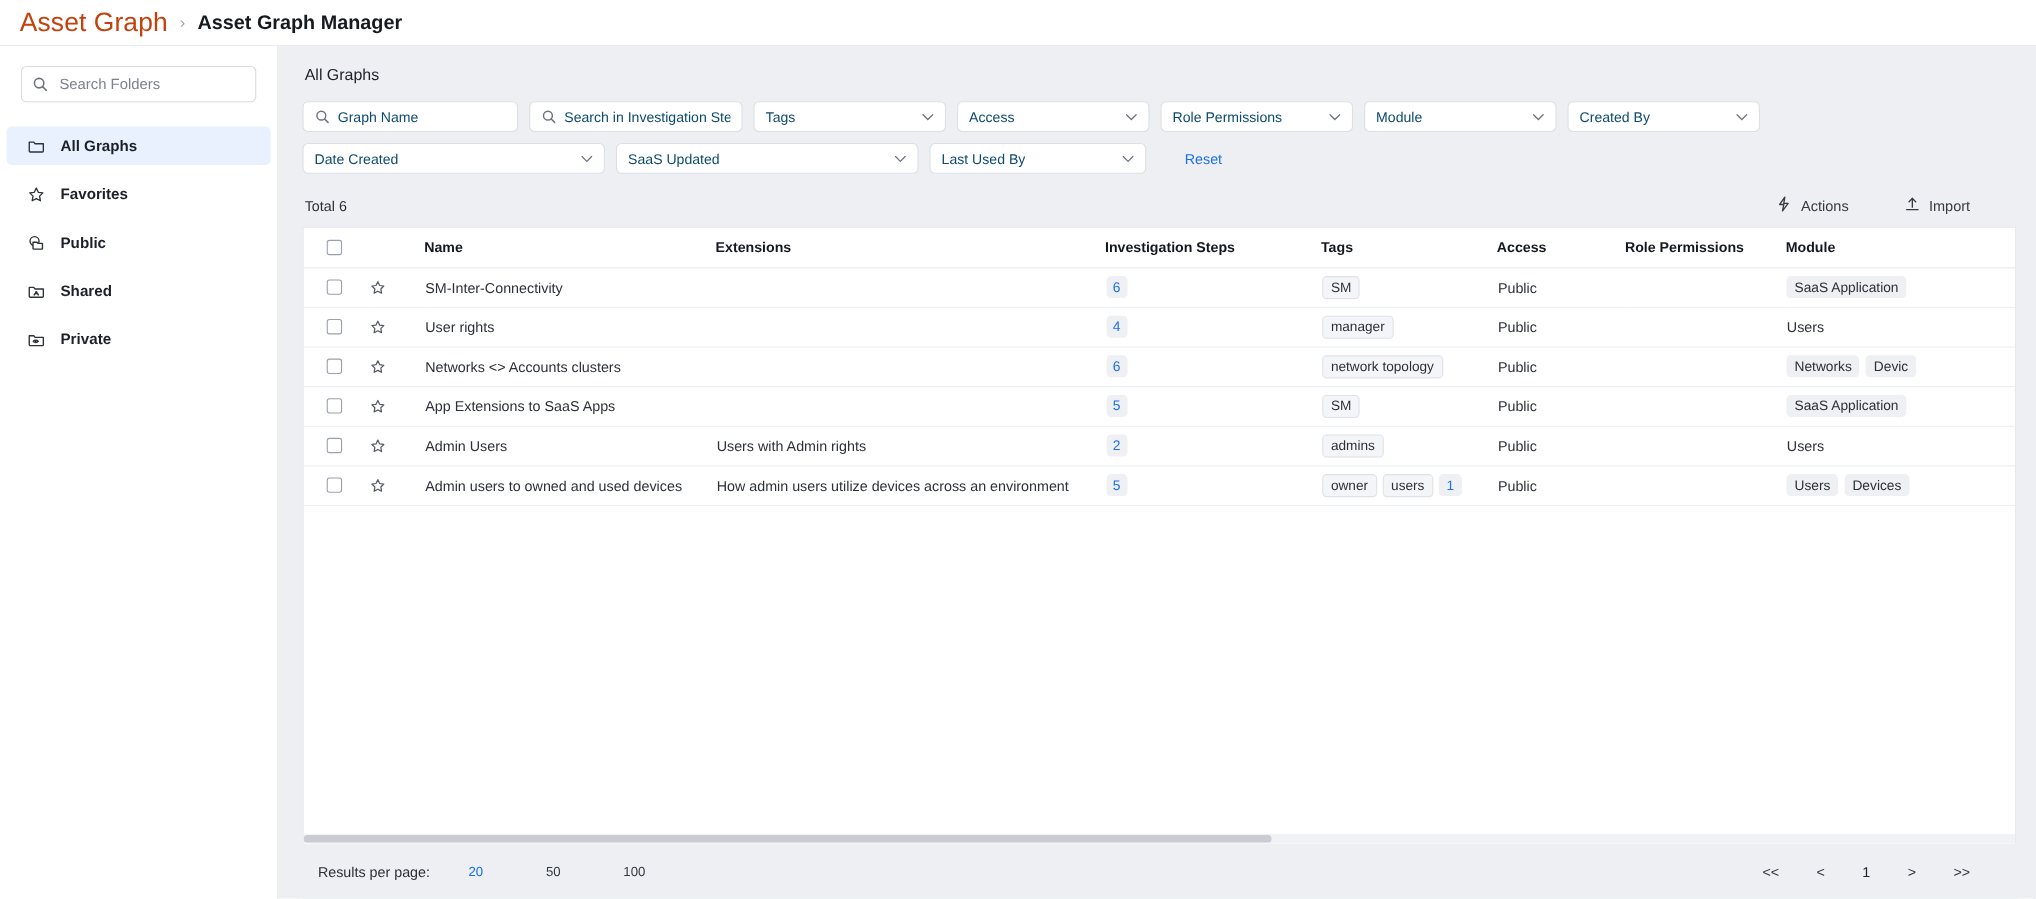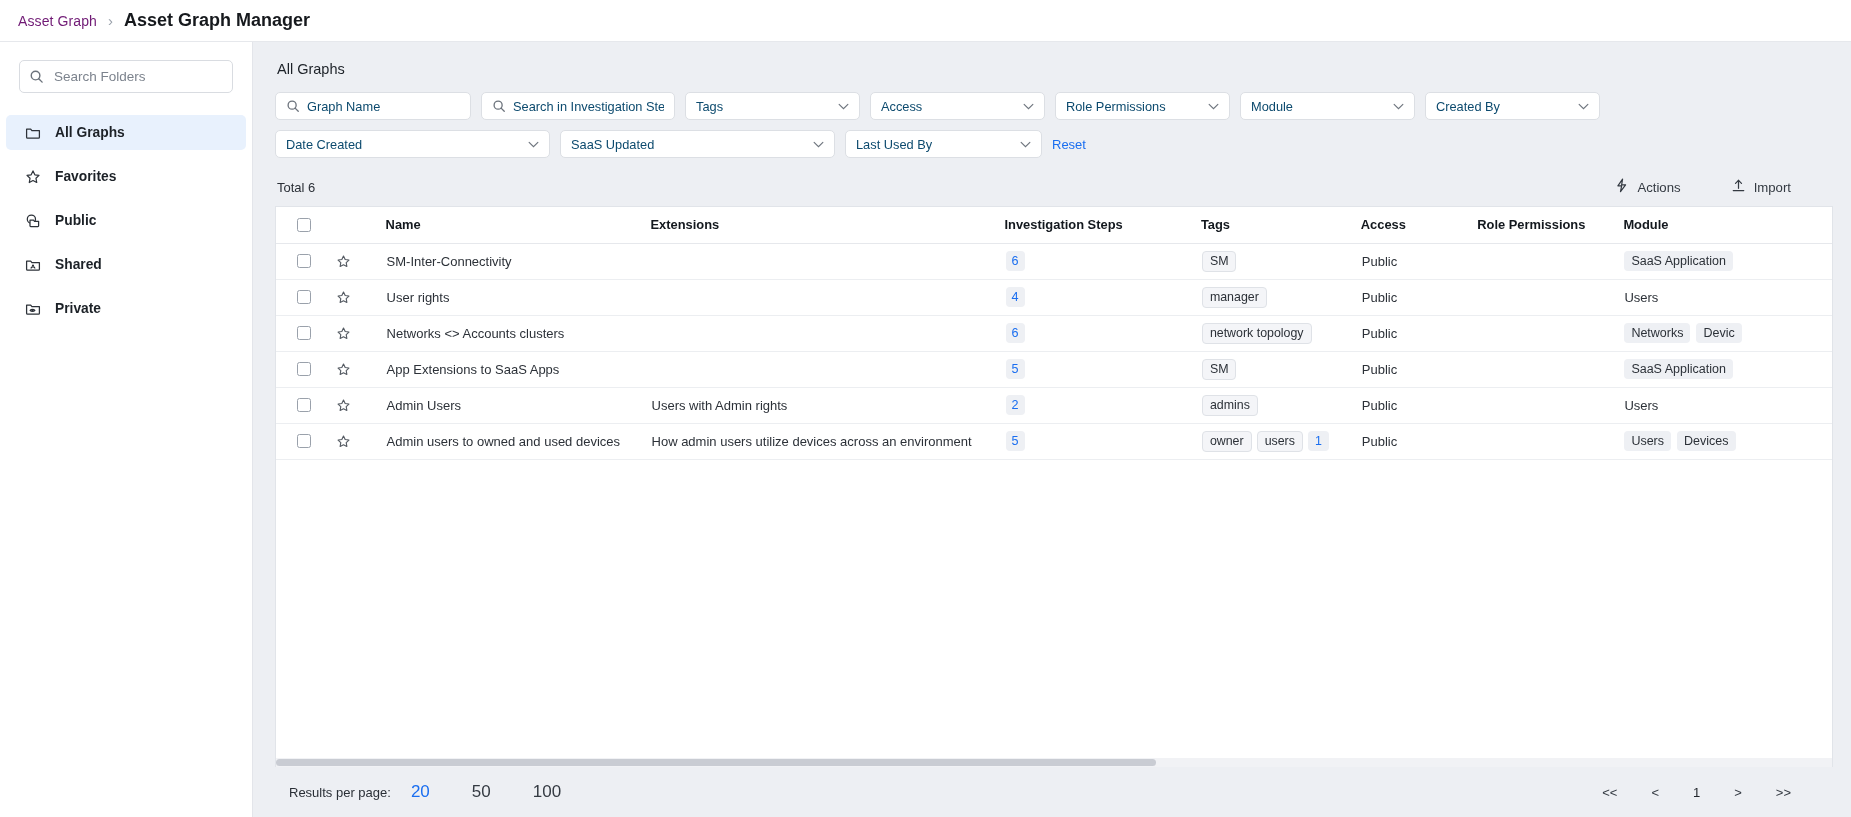--- a/index.html
+++ b/index.html
@@ -14,21 +14,21 @@
   .app { width: 1851px; height: 817px; display: flex; flex-direction: column; background:#fff; }
 
   
   .breadcrumb-bar {
     height: 42px; flex: 0 0 42px;
     display: flex; align-items: center;
     padding-left: 18px;
     background: #ffffff;
     border-bottom: 1px solid #e6e8ec;
   }
-  .crumb { font-size: 14px; color: #701a75; letter-spacing: .1px; }
+  .crumb { font-size: 24px; color: #c2410c; letter-spacing: .1px; }
   .crumb-sep { font-size: 15px; color: #9aa1ab; margin: 0 11px; }
   .crumb-current { font-size: 18px; color: #16191d; font-weight: 700; }
 
   
   .body { flex: 1 1 auto; display: flex; min-height: 0; }
 
   
   .sidebar {
     width: 253px; flex: 0 0 253px;
     background: #ffffff;
@@ -94,20 +94,21 @@
   .f-access { width: 175px; }
   .f-role { width: 175px; }
   .f-module { width: 175px; }
   .f-created-by { width: 175px; }
   .f-date-created { width: 275px; }
   .f-last-updated { width: 275px; }
   .f-last-used-by { width: 197px; }
   .reset-link {
     font-size: 13px; color: #1a6ef0; cursor: pointer;
     display: flex; align-items: center; height: 28px;
+    margin-left: 25px;
   }
 
   
   .total-row {
     display: flex; align-items: center;
     margin: 16px 0 6px 2px;
     height: 26px;
   }
   .total-txt { font-size: 13px; color: #2a2f36; }
   .total-actions { margin-left: auto; display: flex; align-items: center; gap: 50px; padding-right: 42px; }
@@ -216,21 +217,21 @@
   }
 
   
   .footer {
     flex: 0 0 50px;
     background: #edeff3;
     display: flex; align-items: center;
     padding: 0 42px 0 14px;
   }
   .rpp-label { font-size: 13px; color: #2a2f36; margin-right: 20px; }
-  .rpp-opt { font-size: 17px; color: #343a42; margin-right: 42px; cursor: pointer; }
+  .rpp-opt { font-size: 12px; color: #343a42; margin-right: 42px; cursor: pointer; margin-left: 15px; }
   .rpp-opt.active { color: #1a6ef0; }
   .pager { margin-left: auto; display: flex; align-items: center; gap: 34px; }
   .pager span { font-size: 13px; color: #343a42; cursor: pointer; }
   .pager .cur { color: #22262c; }
 </style>
 </head>
 <body>
 
 <div class="app">
 

